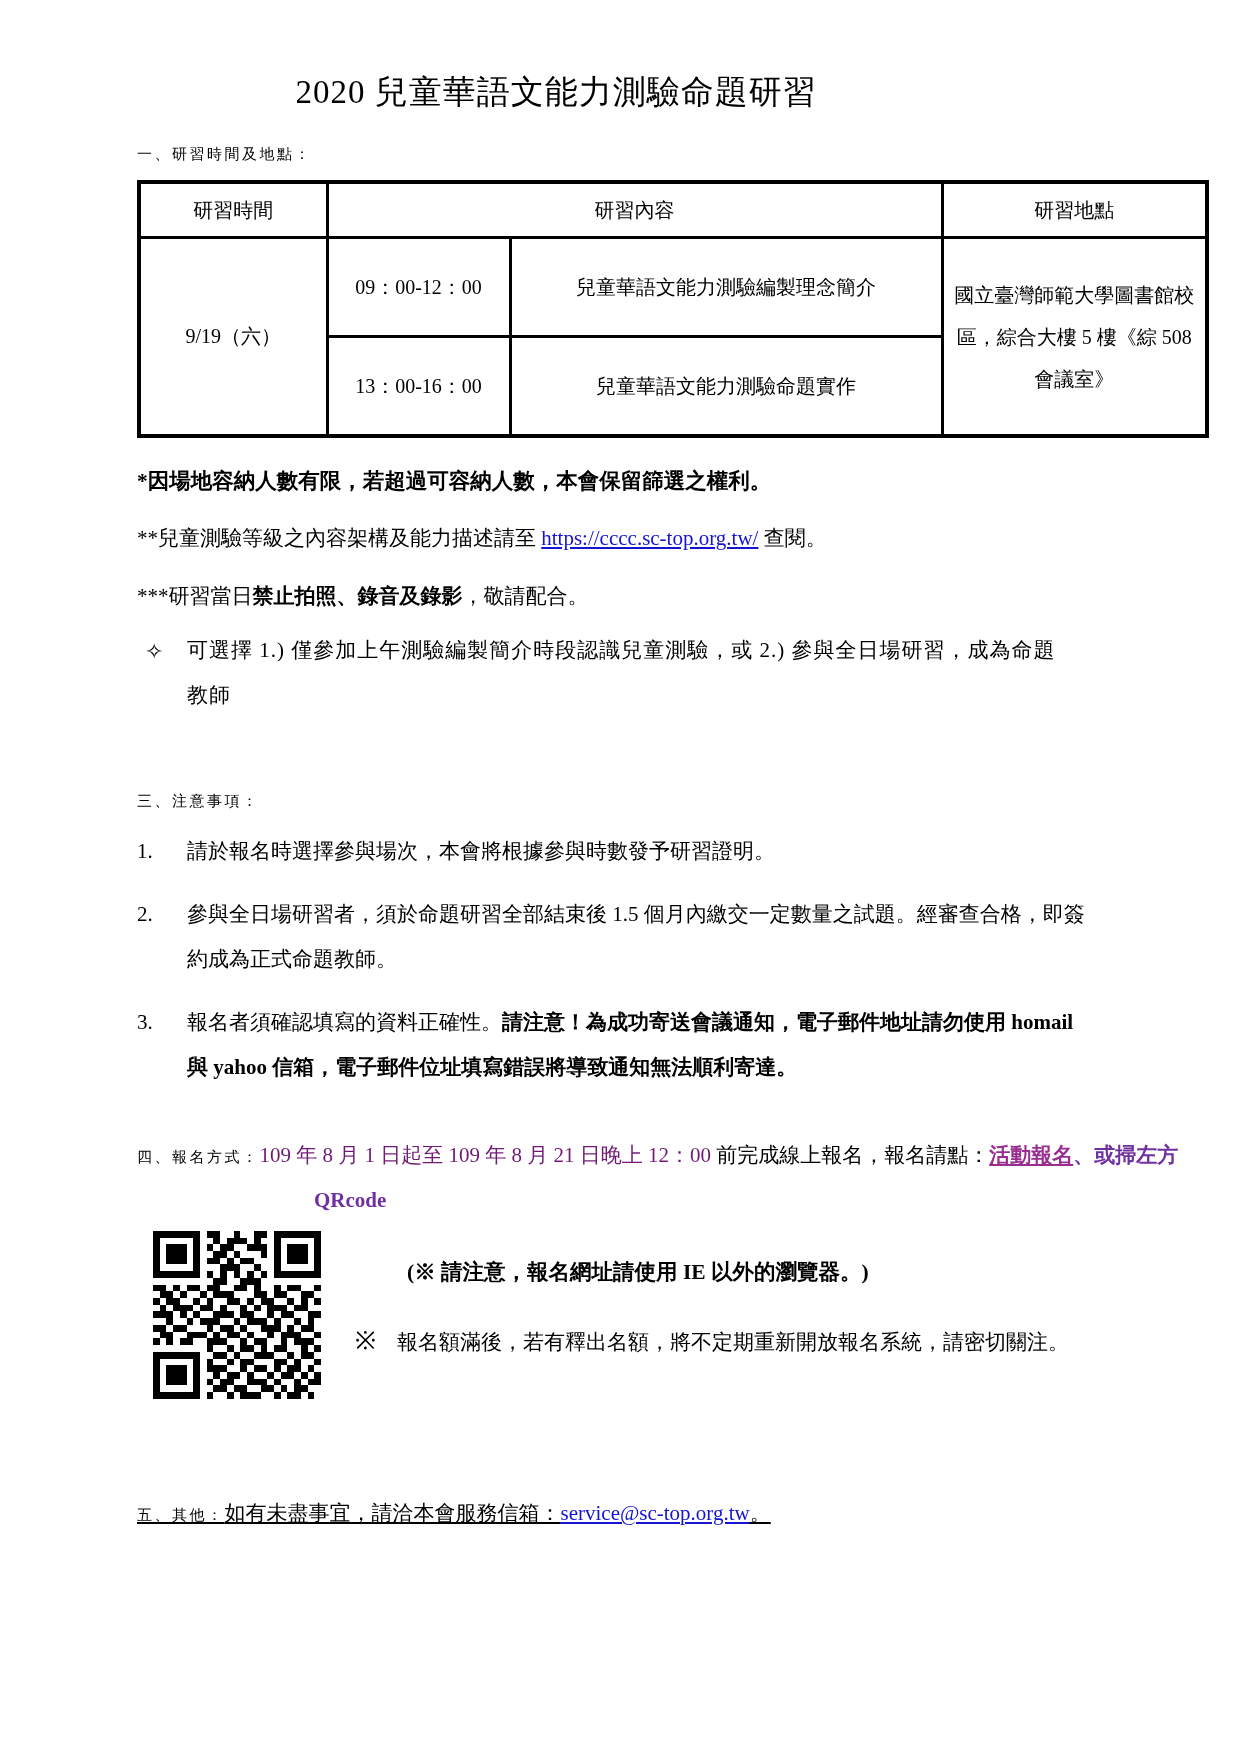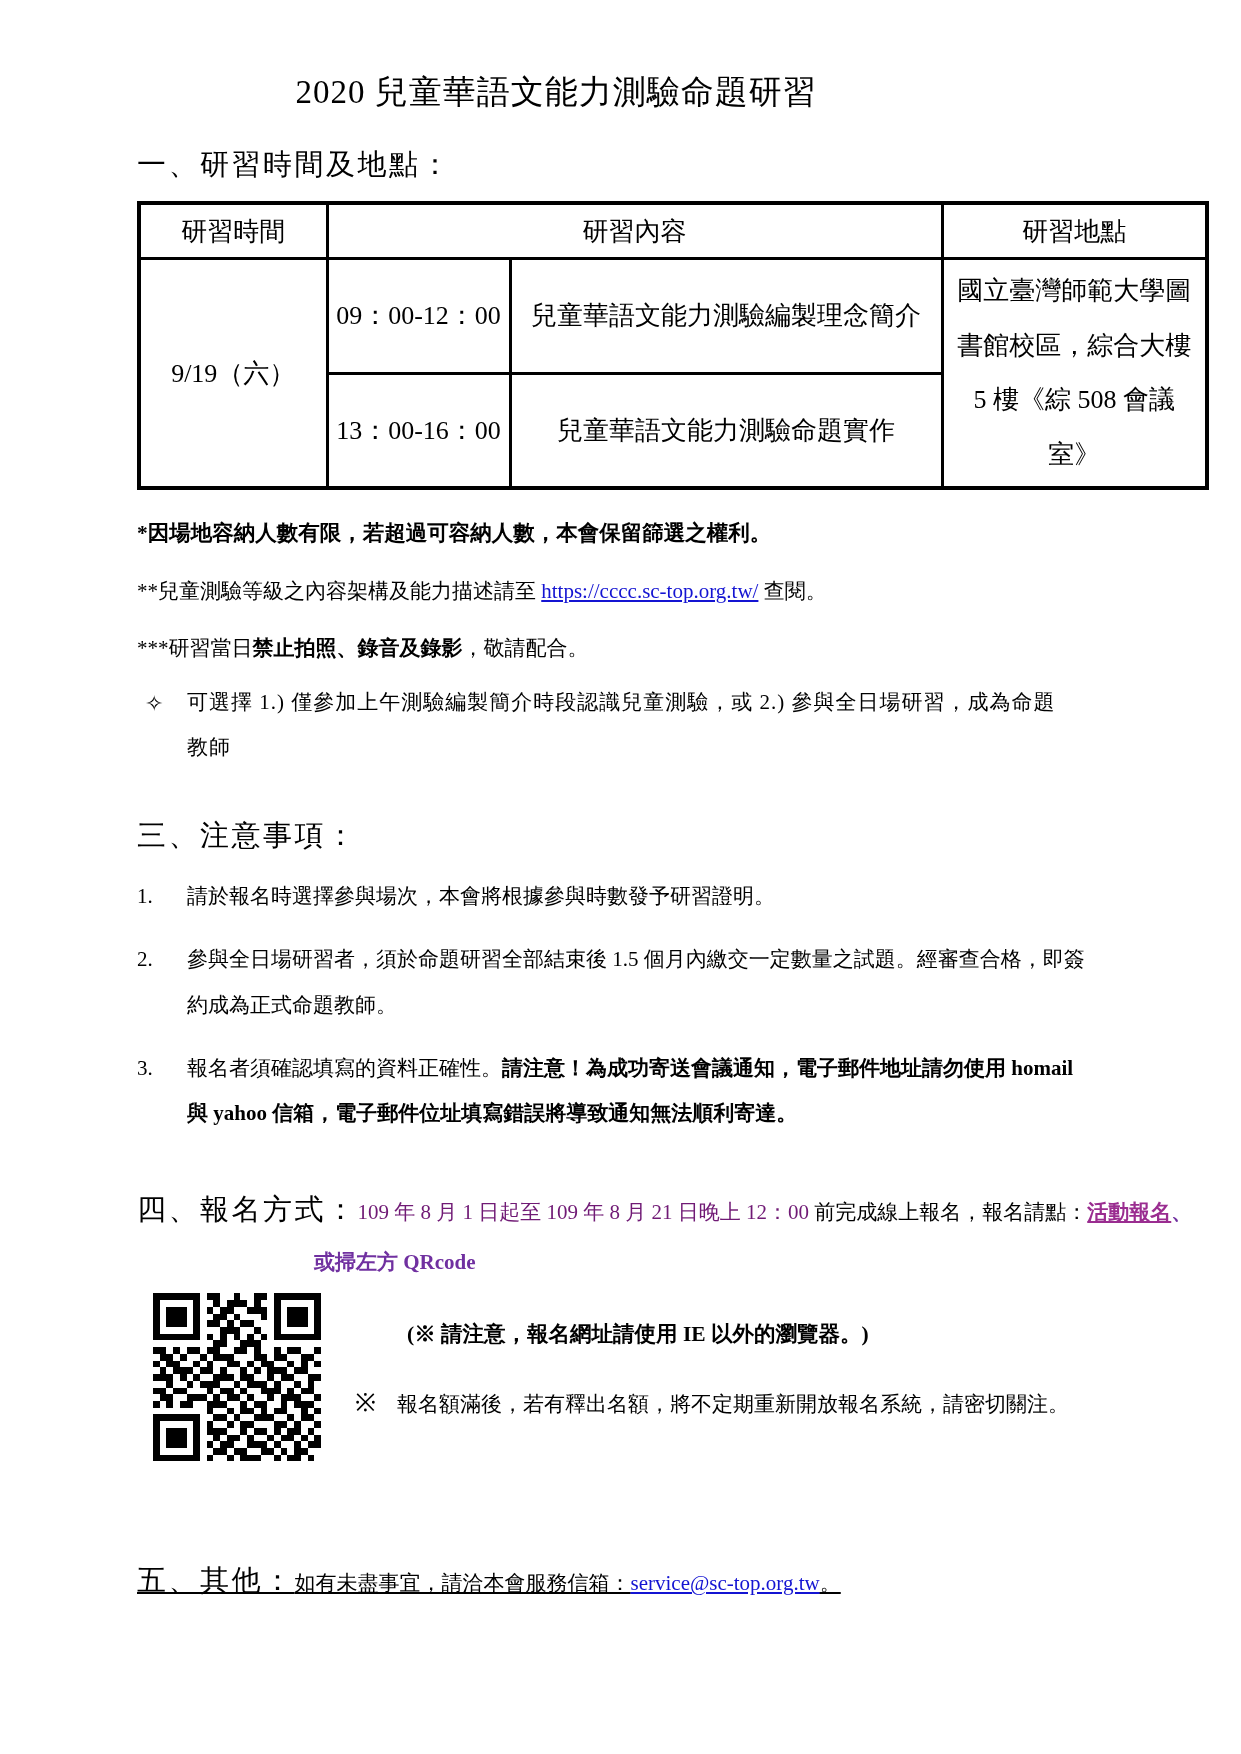--- a/index.html
+++ b/index.html
@@ -9,47 +9,47 @@
     background:#fff;color:#000;
     box-sizing:border-box;
     padding:70px 36px 0 137px;
     font-family:"Liberation Serif","DejaVu Serif",serif;
     font-size:21px;
   }
   .title{
     font-size:33px;font-weight:normal;letter-spacing:1px;
     text-align:center;margin:0 230px 30px 0;
   }
-  .sec-h{font-size:29px;letter-spacing:2.5px;}
+  .sec-h{font-size:15px;letter-spacing:2.5px;}
   .h-line{margin:0 0 16px 0;}
 
   
   table.sched{border-collapse:collapse;width:1068px;table-layout:fixed;margin:0;}
   table.sched td{
     border:3px solid #000;text-align:center;vertical-align:middle;
-    font-size:26px;padding:4px 6px;
+    font-size:20px;padding:4px 6px;
   }
   table.sched{border:4px solid #000;}
   tr.thead td{height:44px;}
   td.c-time,td.c-content{height:88px;}
   td.c-place{line-height:2.1;font-size:21.5px;padding:10px 10px;}
 
   
   .note{margin:24px 0 0 0;line-height:1.6;max-width:980px;}
   .note.b1{font-weight:bold;font-size:21.5px;margin-top:26px;}
   .link{color:#1414d2;text-decoration:underline;cursor:pointer;}
 
   
   .s2-line{margin:44px 0 0 0;line-height:1.7;max-width:980px;}
   .bullet-row{display:flex;margin:14px 0 0 0;}
   .bullet-row .marker{width:50px;padding-left:8px;box-sizing:border-box;font-size:22px;line-height:2.15;}
   .bullet-row .li-text{flex:1;line-height:2.15;letter-spacing:1px;max-width:885px;}
 
   
-  .s3-h{margin:46px 0 0 0;}
+  .s3-h{margin:74px 0 0 0;}
   .num-item{display:flex;margin:18px 0 0 0;}
   .num-item .num{width:50px;box-sizing:border-box;font-size:21px;line-height:2.15;}
   .num-item .li-text{flex:1;line-height:2.15;max-width:908px;}
   strong{font-weight:bold;}
 
   
   .s4-para{
     margin:42px 0 0 0;line-height:2.15;
     padding-left:177px;text-indent:-177px;max-width:978px;
   }

